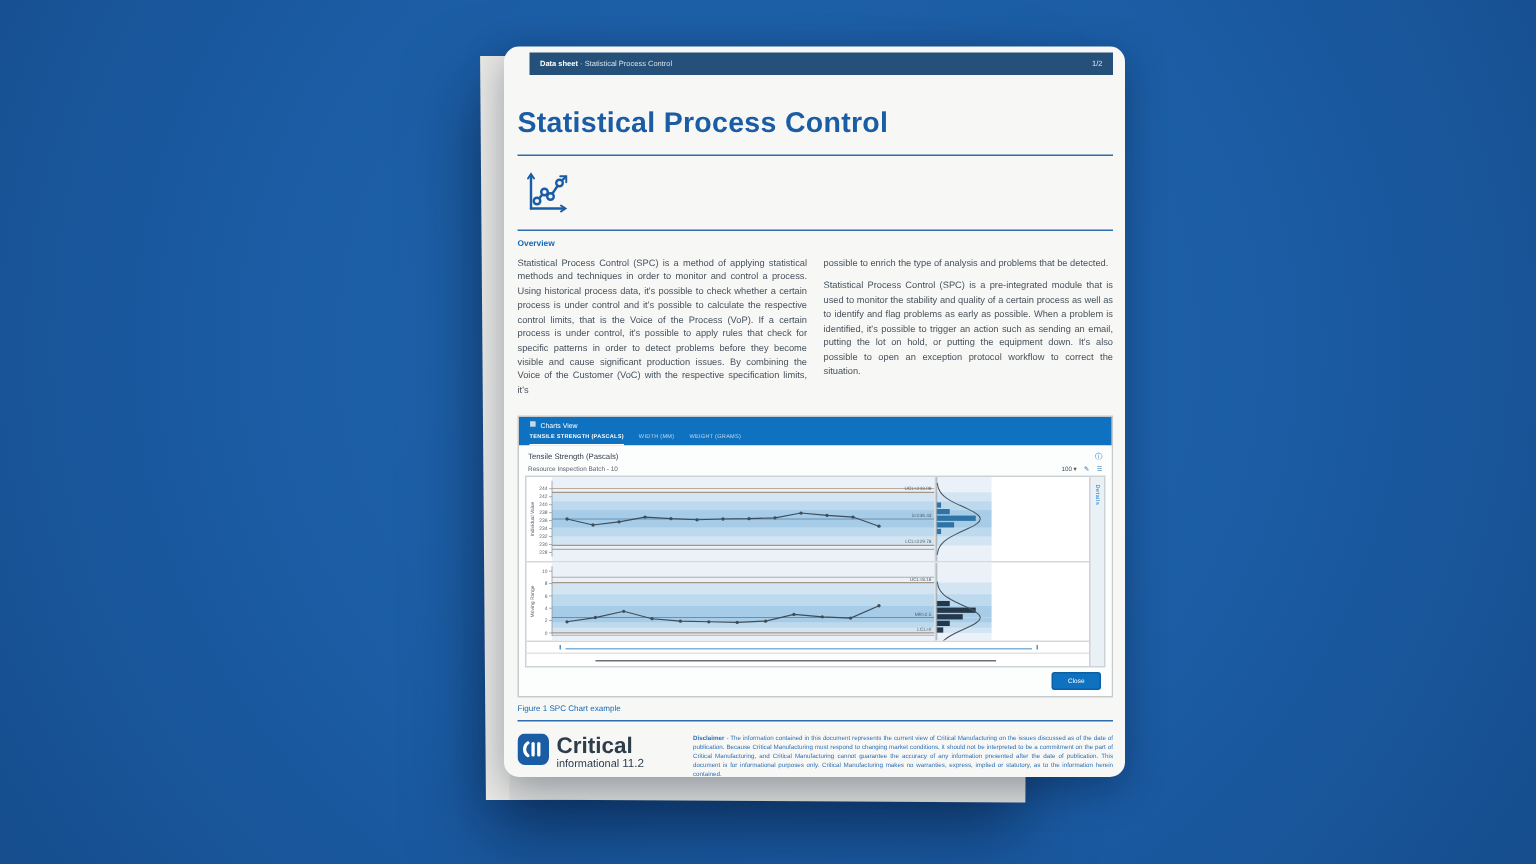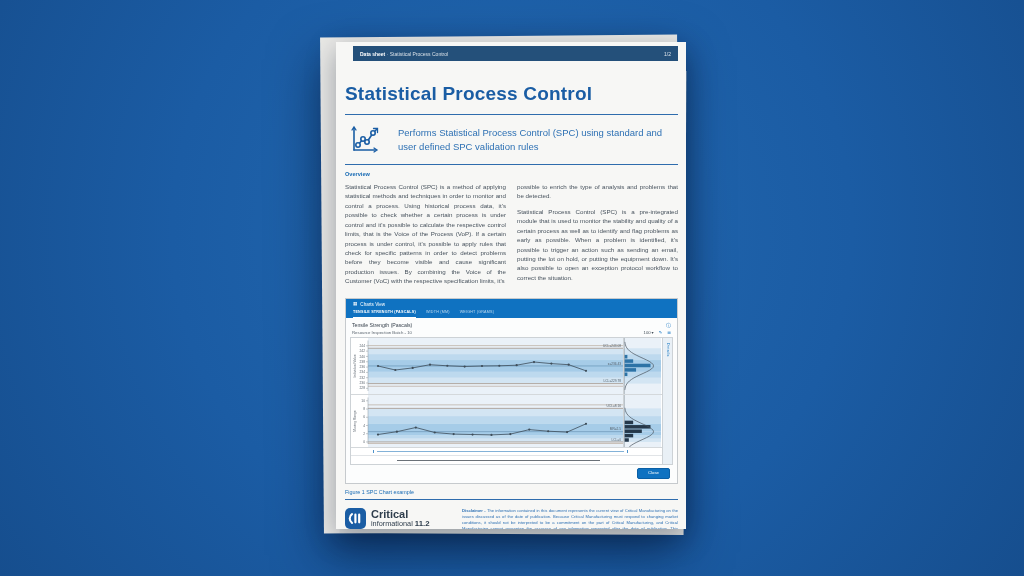--- a/index.html
+++ b/index.html
@@ -3,22 +3,22 @@
 <meta charset="utf-8">
 <style>
   html,body{margin:0;padding:0;background:#16518f;}
   *{box-sizing:border-box;}
   .scene{position:relative;width:1024px;height:576px;overflow:hidden;
     background:radial-gradient(circle at 50% 40%, #2268b0 0%, #1b5ca4 55%, #164e8e 100%);
     font-family:"Liberation Sans",sans-serif;}
   .sheet-back{position:absolute;left:322px;top:36px;width:357px;height:496px;background:#e9e9e6;
     transform:rotate(-0.45deg);box-shadow:0 22px 50px rgba(0,15,40,.55);}
   .sheet-back2{position:absolute;left:341px;top:70px;width:344px;height:464px;background:#dedfdc;transform:rotate(0.35deg);}
-  .page{position:absolute;left:336px;top:42px;width:350px;height:487px;background:#f7f7f5;
-    box-shadow:0 8px 26px rgba(0,15,40,.35);}
+  .page{position:absolute;left:336px;top:31px;width:414px;height:487px;background:#f7f7f5;
+    box-shadow:0 8px 26px rgba(0,15,40,.35);border-radius:10px;}
   .page-inner{position:relative;height:100%;padding:4px 8px 0 9px;overflow:hidden;}
 
   .topbar{margin-left:8px;height:15px;background:#24507a;display:flex;align-items:center;
     justify-content:space-between;padding:0 7px;color:#fff;font-size:5px;}
   .topbar .tb-left b{font-weight:bold;}
   .topbar .tb-title{color:rgba(255,255,255,.82);}
   .topbar .tb-page{color:rgba(255,255,255,.85);}
 
   .doc-title{margin-top:22px;font-size:19px;font-weight:bold;color:#1a5da4;letter-spacing:.2px;}
   .rule{height:0;border-top:1px solid #2e6cad;margin-top:9px;}
@@ -66,23 +66,23 @@
   .fig-footer{display:flex;justify-content:flex-end;padding:3px 3px 4px;}
   .close-btn{background:#0f72c1;color:#fff;font-size:4.3px;border:1px solid #0a5fa5;border-radius:2px;
     padding:2.5px 10px;font-family:inherit;line-height:1;}
 
   .caption{font-size:5.4px;color:#176ab4;margin:5px 0 4px;}
   .f-rule{height:0;border-top:1px solid #2e6cad;}
   .footer{display:flex;gap:13px;padding:8px 0 0;align-items:flex-start;}
   .brand{display:flex;gap:5px;align-items:flex-start;min-width:104px;}
   .brand-mark svg{width:21px;height:21px;display:block;}
   .brand-text{line-height:1.05;padding-top:1px;}
-  .brand-l1{font-size:11px;font-weight:bold;color:#2e3d4c;}
+  .brand-l1{font-size:15px;font-weight:bold;color:#2e3d4c;}
   .brand-l2{font-size:7.3px;color:#2e3d4c;}
-  .brand-ver{font-weight:bold;font-size:7.8px;color:#2e3d4c;}
+  .brand-ver{font-weight:normal;font-size:7.8px;color:#2e3d4c;}
   .disc{flex:1;font-size:4.15px;line-height:1.46;color:#2e71b4;text-align:justify;}
   .disc b{font-weight:bold;}
 </style>
 </head>
 <body>
 
 <div class="scene">
   <div class="sheet-back"></div>
   <div class="sheet-back2"></div>
 
@@ -110,21 +110,20 @@
               <path d="M26 25 L29 27 L26 29" stroke-width="1.3"></path>
             <path d="M10 22 L15 16 L19 19 L25 10"></path>
             <path d="M25 10 L29 6"></path>
               <path d="M25.5 5.5 h4 v4" stroke-width="1.3"></path>
             <circle cx="10" cy="22" r="2.2" fill="#f7f7f5"></circle>
             <circle cx="15" cy="16" r="2.2" fill="#f7f7f5"></circle>
             <circle cx="19" cy="19" r="2.2" fill="#f7f7f5"></circle>
             <circle cx="25" cy="10" r="2.2" fill="#f7f7f5"></circle>
           </svg>
         </div>
-        <div class="feature-text">Performs Statistical Process Control (SPC) using standard and user defined SPC validation rules</div>
       </div>
       <div class="rule" style="margin-top:0"></div>
 
       <div class="ov-head">Overview</div>
       <div class="cols">
         <div class="col">
           <p>Statistical Process Control (SPC) is a method of applying statistical methods and techniques in order to monitor and control a process. Using historical process data, it's possible to check whether a certain process is under control and it's possible to calculate the respective control limits, that is the Voice of the Process (VoP). If a certain process is under control, it's possible to apply rules that check for specific patterns in order to detect problems before they become visible and cause significant production issues. By combining the Voice of the Customer (VoC) with the respective specification limits, it's</p>
         </div>
         <div class="col">
           <p>possible to enrich the type of analysis and problems that be detected.</p>

